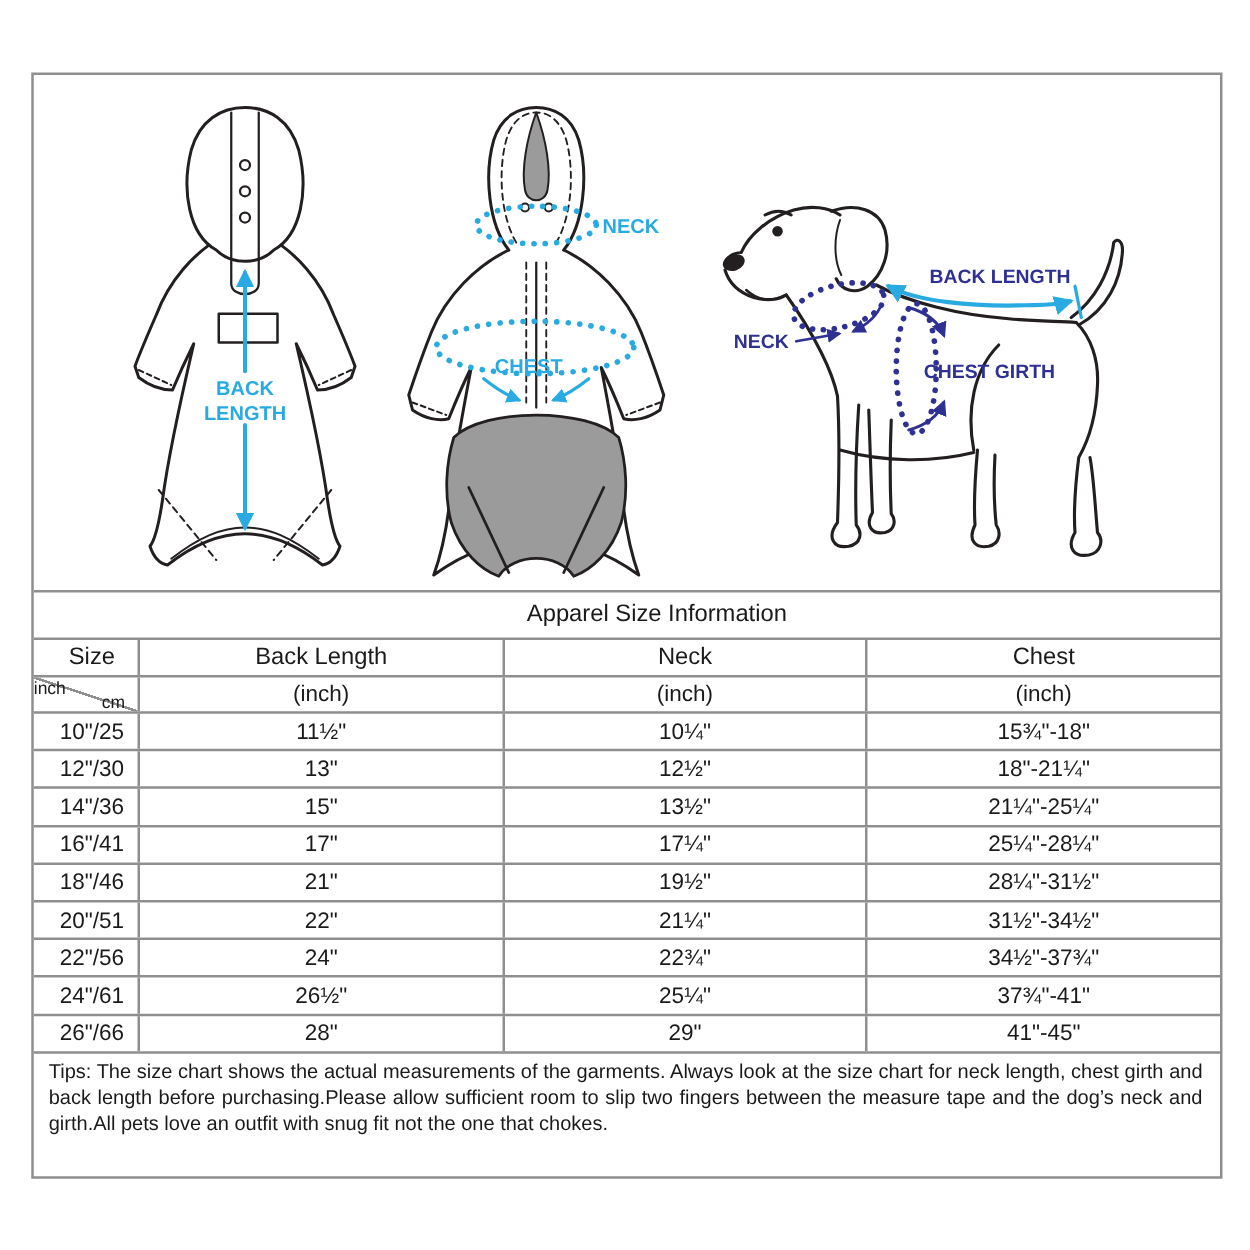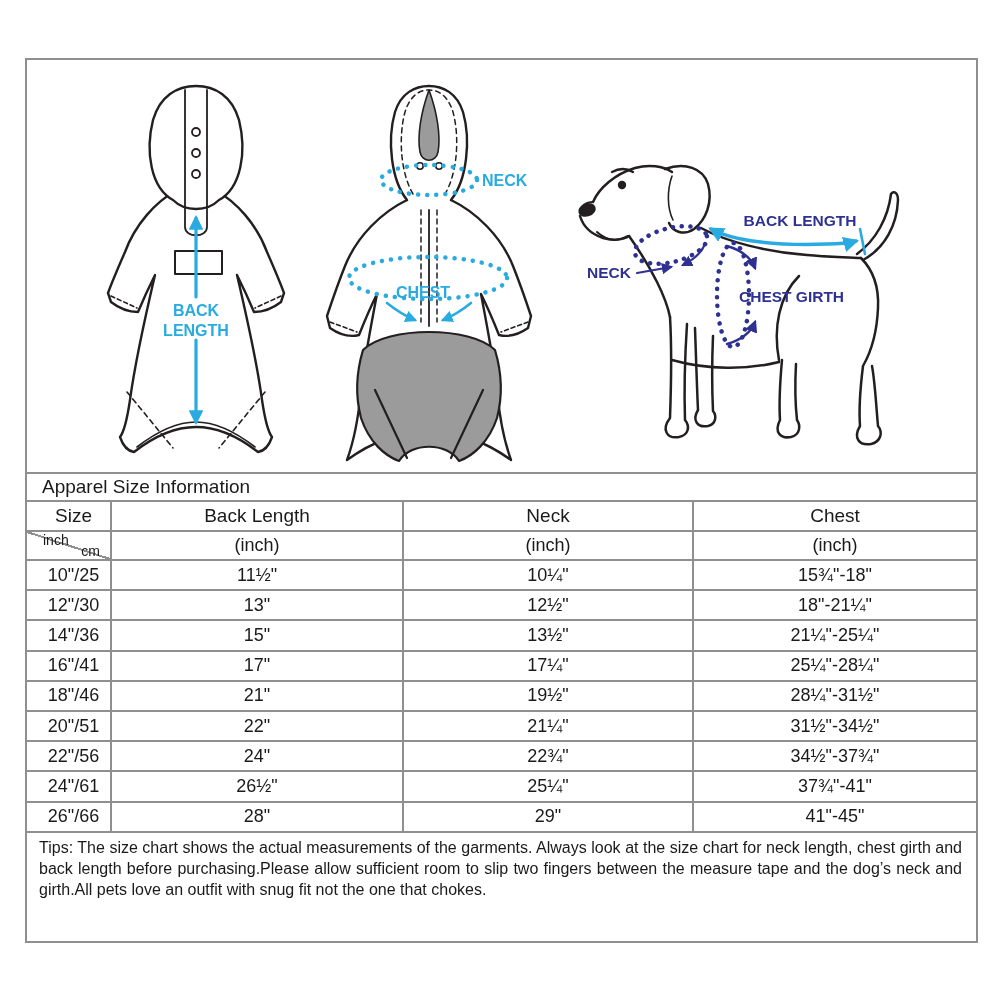--- a/index.html
+++ b/index.html
@@ -1,28 +1,28 @@
 <!DOCTYPE html>
 <html><head>
 <meta charset="utf-8">
 <style>
   html,body{margin:0;padding:0;background:#ffffff;}
   body{width:1000px;height:1000px;position:relative;font-family:"Liberation Sans",sans-serif;color:#1a1a1a;}
   .frame{position:absolute;left:25px;top:58px;width:953px;height:885px;border:2px solid #8f8f8f;box-sizing:border-box;background:#fff;}
   .illustrations{height:414px;border-bottom:2px solid #8f8f8f;box-sizing:border-box;overflow:hidden;}
-  .title-row{height:26px;display:flex;align-items:center;padding-left:15px;font-size:19px;box-sizing:border-box;}
+  .title-row{height:36px;display:flex;align-items:center;padding-left:48px;font-size:19px;box-sizing:border-box;justify-content:center;}
   .grid-row{display:grid;grid-template-columns:83px 292px 290px 1fr;border-top:2px solid #8f8f8f;box-sizing:border-box;}
   .grid-row > div{border-left:2px solid #8f8f8f;display:flex;align-items:center;justify-content:center;box-sizing:border-box;overflow:hidden;}
   .grid-row > div:first-child{border-left:none;padding-left:10px;}
   .header-row{height:30px;font-size:19px;}
   .unit-row{height:29px;font-size:18px;}
   .data-row{height:30.2px;font-size:18px;}
   .diag-cell{position:relative;background:
      linear-gradient(to top right, transparent calc(50% - 1px), #8f8f8f calc(50% - 1px), #8f8f8f calc(50% + 1px), transparent calc(50% + 1px));}
-  .diag-cell .u-top{position:absolute;left:16px;top:0px;font-size:14px;}
+  .diag-cell .u-top{position:absolute;left:0;top:0px;font-size:14px;}
   .diag-cell .u-bottom{position:absolute;right:10px;bottom:0px;font-size:14px;}
   .tips{border-top:2px solid #8f8f8f;padding:5px 14px 8px 12px;font-size:16px;line-height:1.31;text-align:justify;box-sizing:border-box;height:112px;}
   svg text{font-family:"Liberation Sans",sans-serif;}
   .cyan-label{fill:#29ABE2;font-weight:bold;font-size:16px;}
   .navy-label{fill:#2E3192;font-weight:bold;font-size:15.5px;}
 </style>
 </head>
 <body>
 
 <div class="frame">

